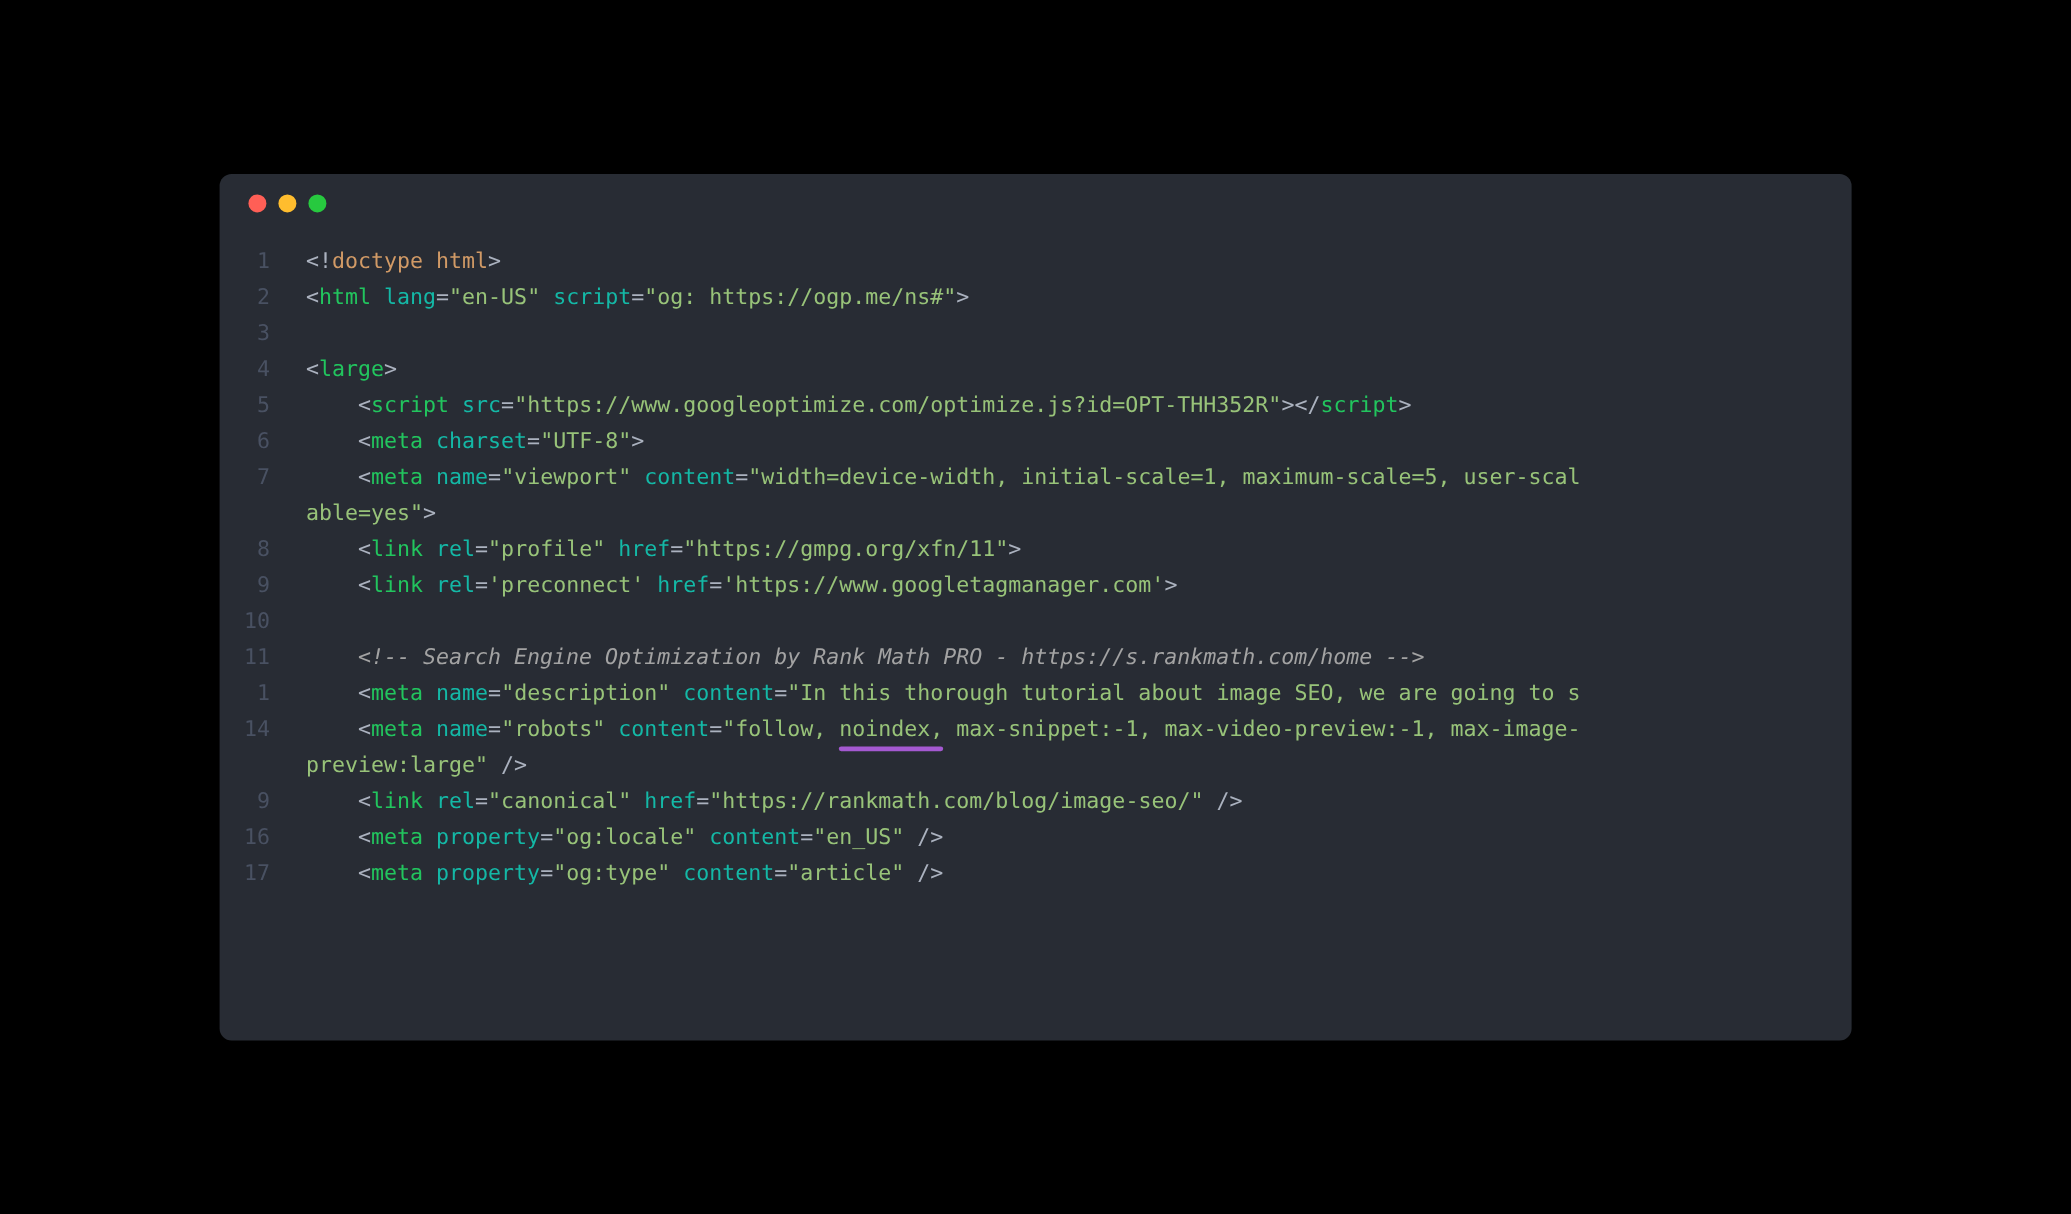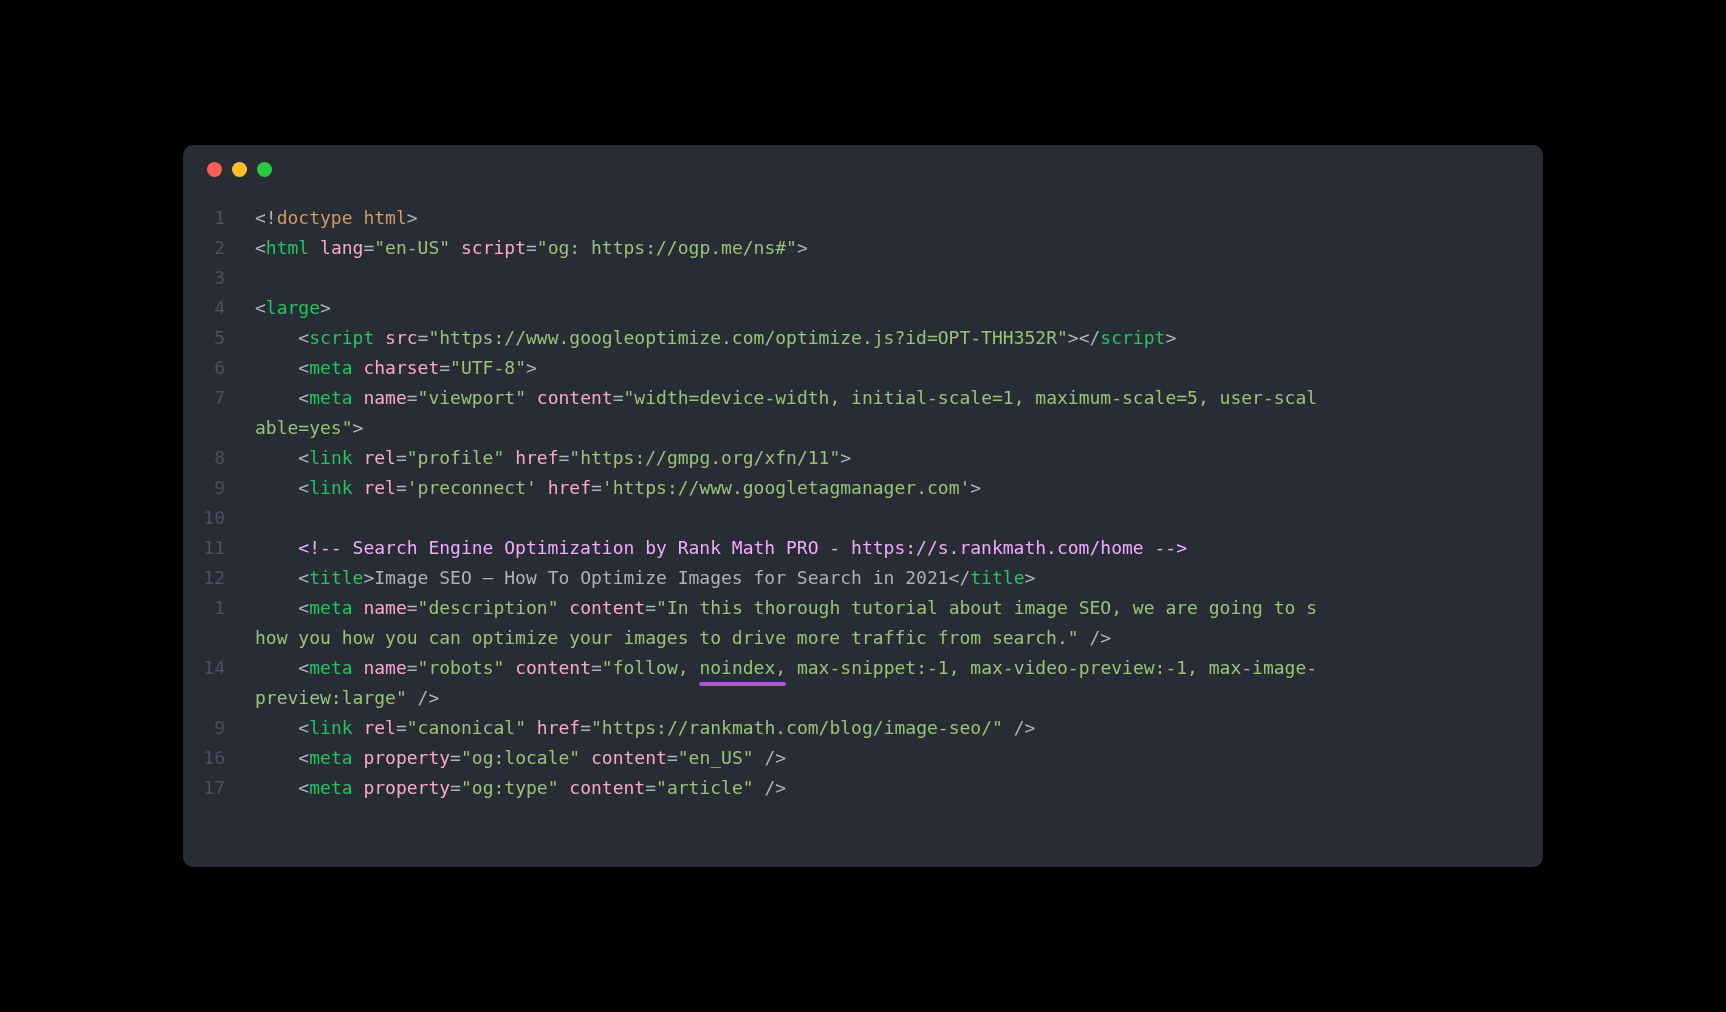--- a/index.html
+++ b/index.html
@@ -60,24 +60,24 @@
       color: #abb2bf;
       white-space: pre-wrap;
       word-break: break-all;
       flex: 1;
     }
     .wrapped-line .line-content {
       padding-left: 0;
     }
     .c-punct { color: #abb2bf; }
     .c-tag { color: #22c55e; }
-    .c-attr { color: #f9a8d4; }
+    .c-attr { color: #14b8a6; }
     .c-op { color: #abb2bf; }
     .c-string { color: #98c379; }
-    .c-comment { color: #f0abfc; }
+    .c-comment { color: #a3a3a3; font-style: italic; }
     .c-doctype-kw { color: #d19a66; margin-top: 48px; }
     .underline-highlight {
       position: relative;
       display: inline-block;
     }
     .underline-highlight::after {
       content: "";
       position: absolute;
       left: 0;
       right: 0;
@@ -139,30 +139,22 @@
       </div>
       <div class="code-line">
         <span class="line-number">10</span>
         <span class="line-content"></span>
       </div>
       <div class="code-line">
         <span class="line-number">11</span>
         <span class="line-content">    <span class="c-comment">&lt;!-- Search Engine Optimization by Rank Math PRO - https://s.rankmath.com/home --&gt;</span></span>
       </div>
       <div class="code-line">
-        <span class="line-number">12</span>
-        <span class="line-content">    <span class="c-punct">&lt;</span><span class="c-tag">title</span><span class="c-punct">&gt;</span>Image SEO – How To Optimize Images for Search in 2021<span class="c-punct">&lt;/</span><span class="c-tag">title</span><span class="c-punct">&gt;</span></span>
-      </div>
-      <div class="code-line">
         <span class="line-number">1</span>
         <span class="line-content">    <span class="c-punct">&lt;</span><span class="c-tag">meta</span> <span class="c-attr">name</span><span class="c-op">=</span><span class="c-string">"description"</span> <span class="c-attr">content</span><span class="c-op">=</span><span class="c-string">"In this thorough tutorial about image SEO, we are going to s</span></span>
-      </div>
-      <div class="code-line wrapped-line">
-        <span class="line-number"></span>
-        <span class="line-content"><span class="c-string">how you how you can optimize your images to drive more traffic from search."</span> <span class="c-punct">/&gt;</span></span>
       </div>
       <div class="code-line">
         <span class="line-number">14</span>
         <span class="line-content">    <span class="c-punct">&lt;</span><span class="c-tag">meta</span> <span class="c-attr">name</span><span class="c-op">=</span><span class="c-string">"robots"</span> <span class="c-attr">content</span><span class="c-op">=</span><span class="c-string">"follow, <span class="underline-highlight">noindex,</span> max-snippet:-1, max-video-preview:-1, max-image-</span></span>
       </div>
       <div class="code-line wrapped-line">
         <span class="line-number"></span>
         <span class="line-content"><span class="c-string">preview:large"</span> <span class="c-punct">/&gt;</span></span>
       </div>
       <div class="code-line">

